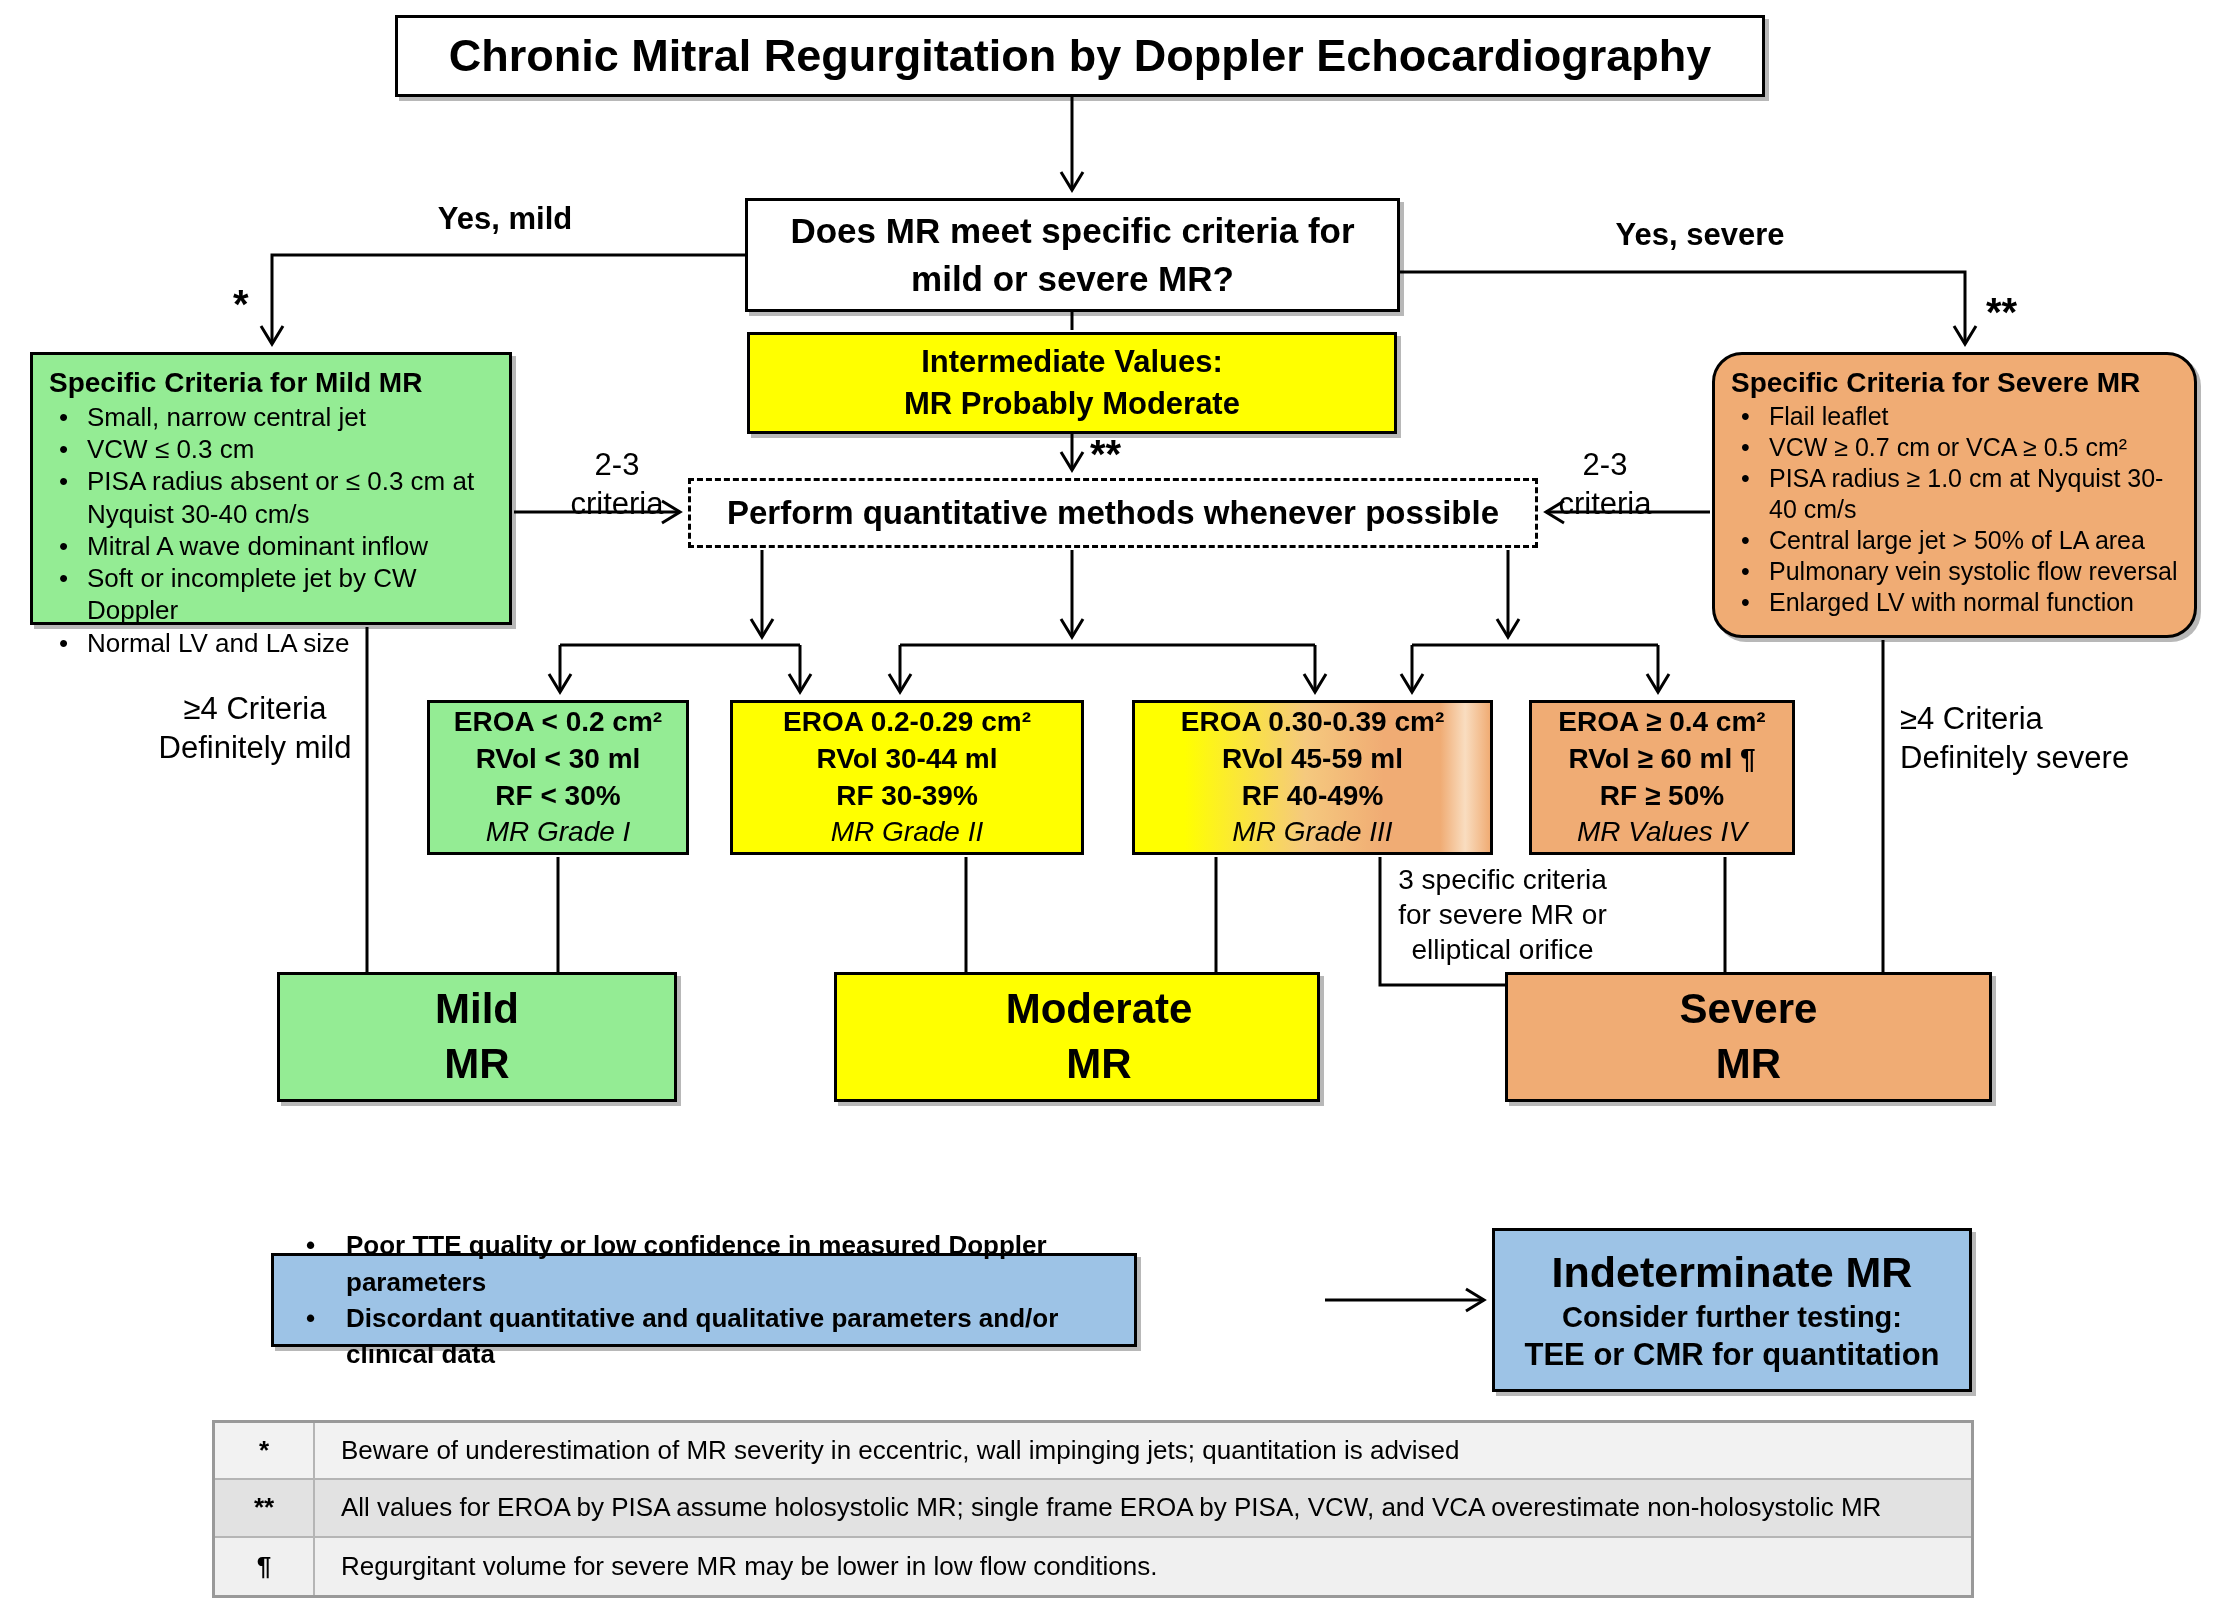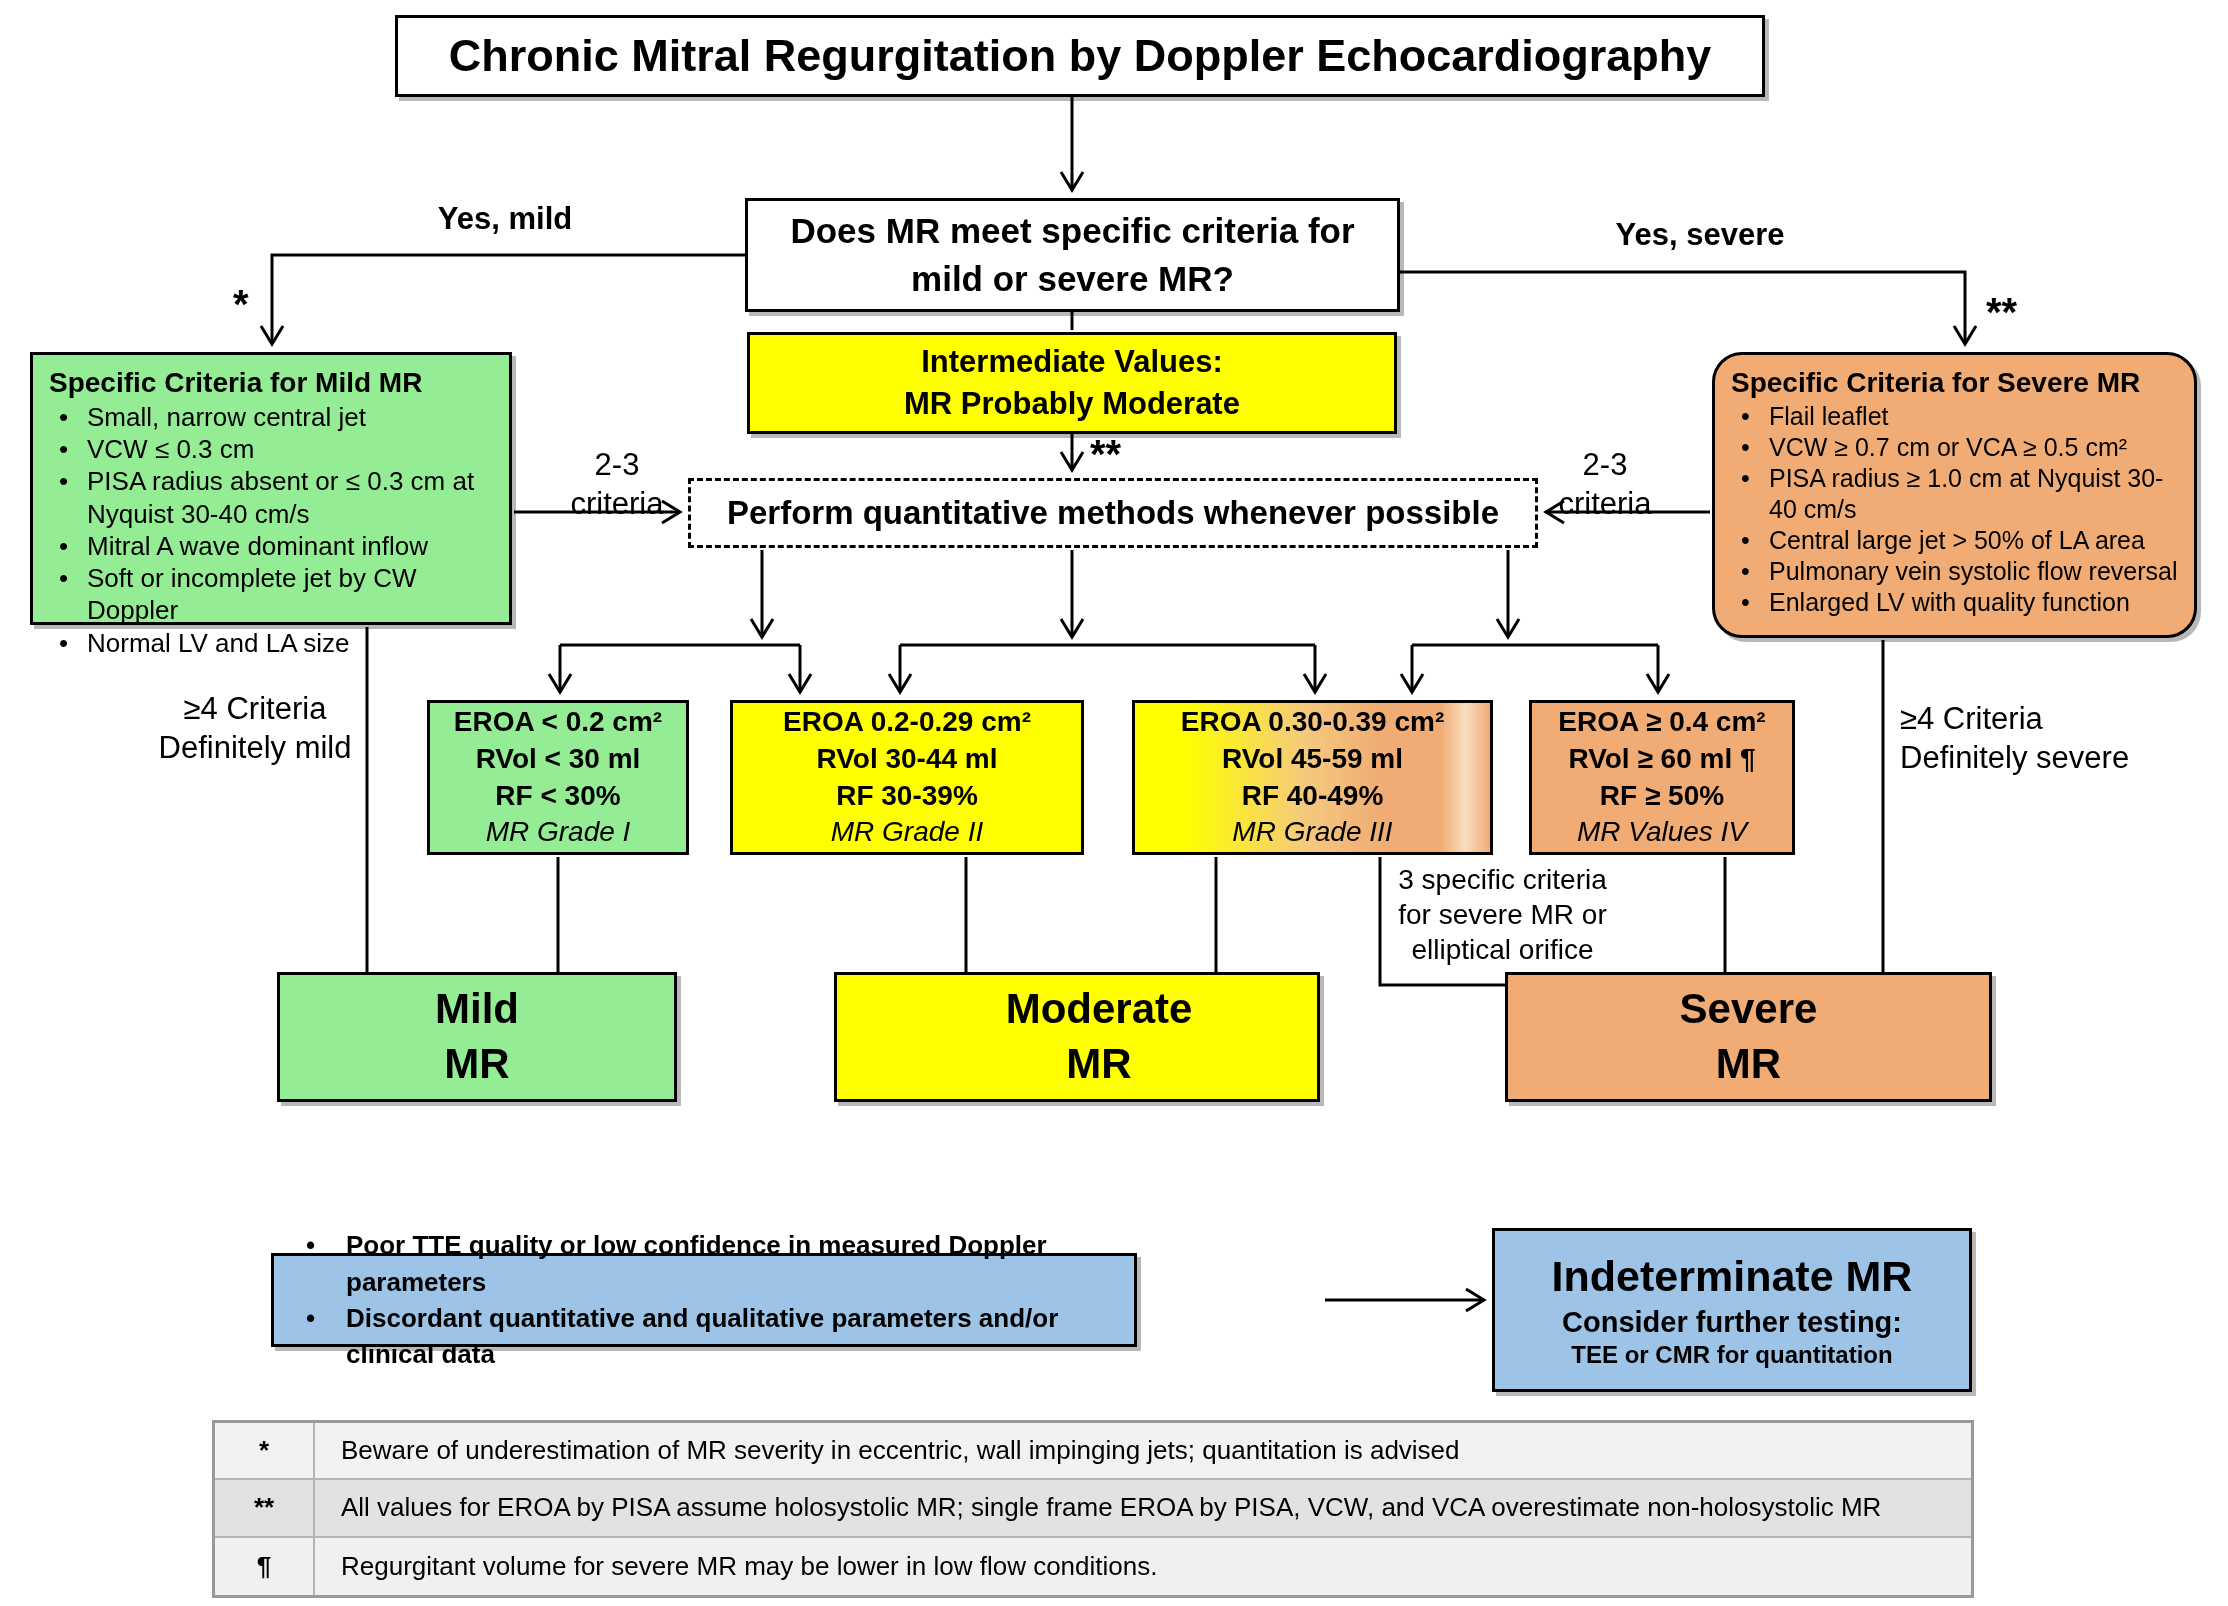--- a/index.html
+++ b/index.html
@@ -36,21 +36,21 @@
   .mild-mr{left:277px;width:400px;background:var(--green);}
   .moderate-mr{left:834px;width:486px;background:var(--yellow);padding-left:44px;}
   .severe-mr{left:1505px;width:487px;background:var(--orange);}
   .referral-box{left:271px;top:1253px;width:866px;height:94px;background:var(--blue);
     justify-content:center;align-items:stretch;text-align:left;padding:6px 10px 6px 14px;}
   .referral-box .bullet{font-size:26px;font-weight:bold;line-height:1.4;position:relative;padding-left:58px;}
   .referral-box .bullet::before{content:"\2022";position:absolute;left:18px;}
   .indeterminate-box{left:1492px;top:1228px;width:480px;height:164px;background:var(--blue);line-height:1.25;}
   .indeterminate-box .ind-title{font-size:43px;font-weight:bold;}
   .indeterminate-box .ind-sub{font-size:29px;font-weight:bold;}
-  .indeterminate-box .ind-sub2{font-size:24px;font-weight:bold;}
+  .indeterminate-box .ind-sub2{font-size:31px;font-weight:bold;}
   .flabel{position:absolute;font-size:31px;line-height:1.25;}
   .flabel.bold{font-weight:bold;}
   .flabel.center{text-align:center;}
   .star{position:absolute;font-size:40px;font-weight:bold;}
   .yes-mild{left:380px;top:200px;width:250px;text-align:center;}
   .yes-severe{left:1570px;top:216px;width:260px;text-align:center;}
   .star-left{left:233px;top:282px;}
   .dstar-right{left:1986px;top:290px;}
   .dstar-mid{left:1090px;top:432px;}
   .crit23-left{left:552px;top:446px;width:130px;}
@@ -139,21 +139,21 @@
     <div class="bullet">Normal LV and LA size</div>
   </div>
 
   <div class="box criteria-box severe-criteria shadow">
     <div class="crit-title">Specific Criteria for Severe MR</div>
     <div class="bullet">Flail leaflet</div>
     <div class="bullet">VCW ≥ 0.7 cm or VCA ≥ 0.5 cm²</div>
     <div class="bullet">PISA radius ≥ 1.0 cm at Nyquist 30-40 cm/s</div>
     <div class="bullet">Central large jet &gt; 50% of LA area</div>
     <div class="bullet">Pulmonary vein systolic flow reversal</div>
-    <div class="bullet">Enlarged LV with quality function</div>
+    <div class="bullet">Enlarged LV with normal function</div>
   </div>
 
   <div class="flabel center crit23-left">
     <div>2-3</div>
     <div>criteria</div>
   </div>
   <div class="flabel center crit23-right">
     <div>2-3</div>
     <div>criteria</div>
   </div>

